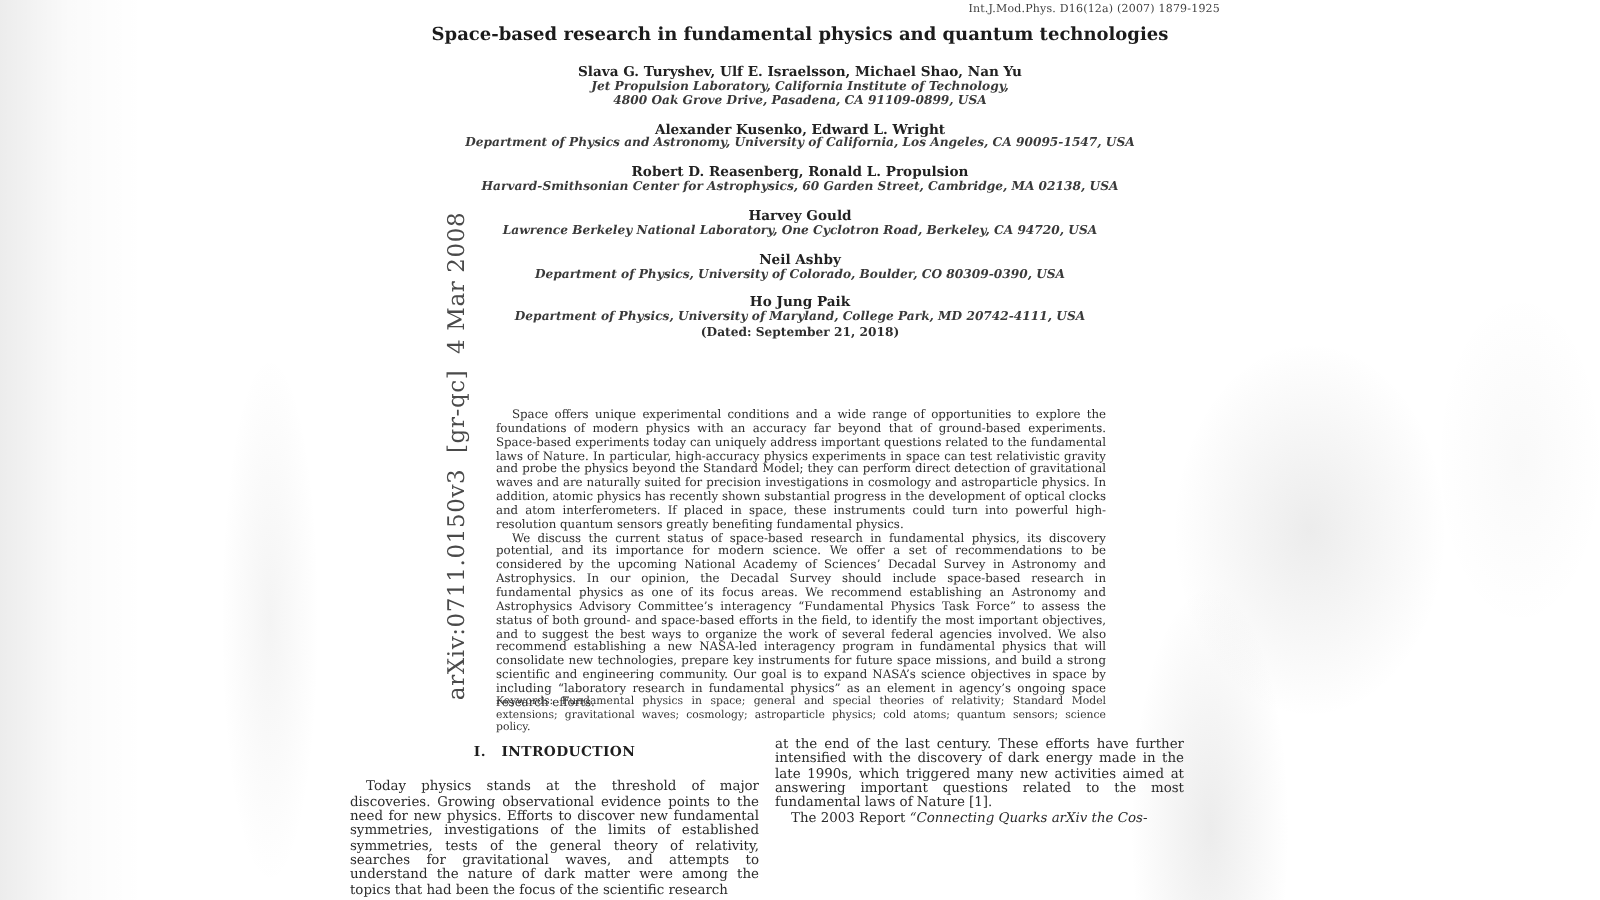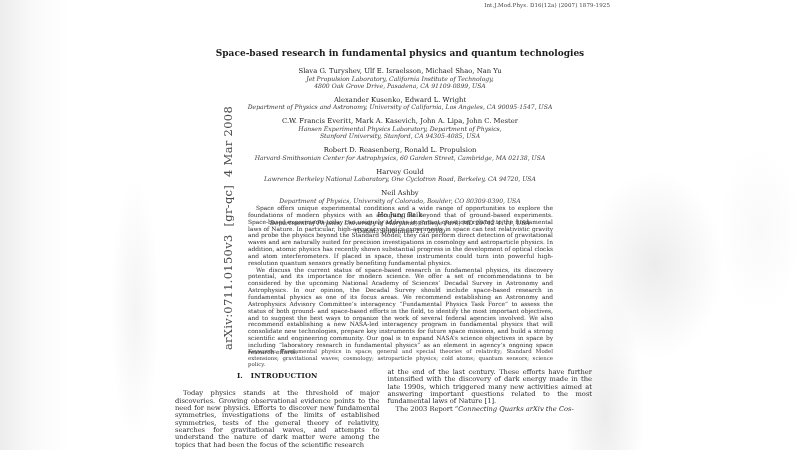--- a/index.html
+++ b/index.html
@@ -18,24 +18,24 @@
   .journal-ref{
     position:absolute;top:2px;right:190px;
     font-size:5.5px;letter-spacing:0.1px;color:#3f3f3f;
   }
   .arxiv-stamp{
     position:absolute;left:228px;top:228px;
     transform:translate(-50%,-50%) rotate(-90deg);
     white-space:nowrap;font-size:11.5px;letter-spacing:0.3px;color:#4a4a4a;
   }
   .head{
-    position:absolute;left:190px;top:13px;width:420px;text-align:center;margin-top:35px;
+    position:absolute;left:190px;top:13px;width:420px;text-align:center;
   }
   .title{font-size:9px;font-weight:bold;color:#1b1b1b;margin:0 0 10px 0;}
-  .agroup{margin:0 0 7px 0;}
+  .agroup{margin:0 0 7px 0;font-weight:bold;}
   .names{font-size:6.8px;line-height:7.8px;color:#222;}
   .affil{font-size:6.1px;line-height:6.9px;font-style:italic;color:#3a3a3a;}
   .dated{font-size:6.1px;line-height:6.9px;color:#2e2e2e;margin-top:1px;}
   .abstract{
     position:absolute;left:248px;top:205px;width:305px;
     font-size:5.9px;line-height:6.85px;text-align:justify;color:#2d2d2d;
   }
   .abstract p{margin:0;text-indent:8px;}
   .keywords{
     position:absolute;left:248px;top:348px;width:305px;
@@ -71,25 +71,20 @@
       <div class="names">Slava G. Turyshev, Ulf E. Israelsson, Michael Shao, Nan Yu</div>
       <div class="affil">Jet Propulsion Laboratory, California Institute of Technology,</div>
       <div class="affil">4800 Oak Grove Drive, Pasadena, CA 91109-0899, USA</div>
     </div>
 
     <div class="agroup">
       <div class="names">Alexander Kusenko, Edward L. Wright</div>
       <div class="affil">Department of Physics and Astronomy, University of California, Los Angeles, CA 90095-1547, USA</div>
     </div>
 
-    <div class="agroup">
-      <div class="names">C.W. Francis Everitt, Mark A. Kasevich, John A. Lipa, John C. Mester</div>
-      <div class="affil">Hansen Experimental Physics Laboratory, Department of Physics,</div>
-      <div class="affil">Stanford University, Stanford, CA 94305-4085, USA</div>
-    </div>
 
     <div class="agroup">
       <div class="names">Robert D. Reasenberg, Ronald L. Propulsion</div>
       <div class="affil">Harvard-Smithsonian Center for Astrophysics, 60 Garden Street, Cambridge, MA 02138, USA</div>
     </div>
 
     <div class="agroup">
       <div class="names">Harvey Gould</div>
       <div class="affil">Lawrence Berkeley National Laboratory, One Cyclotron Road, Berkeley, CA 94720, USA</div>
     </div>

